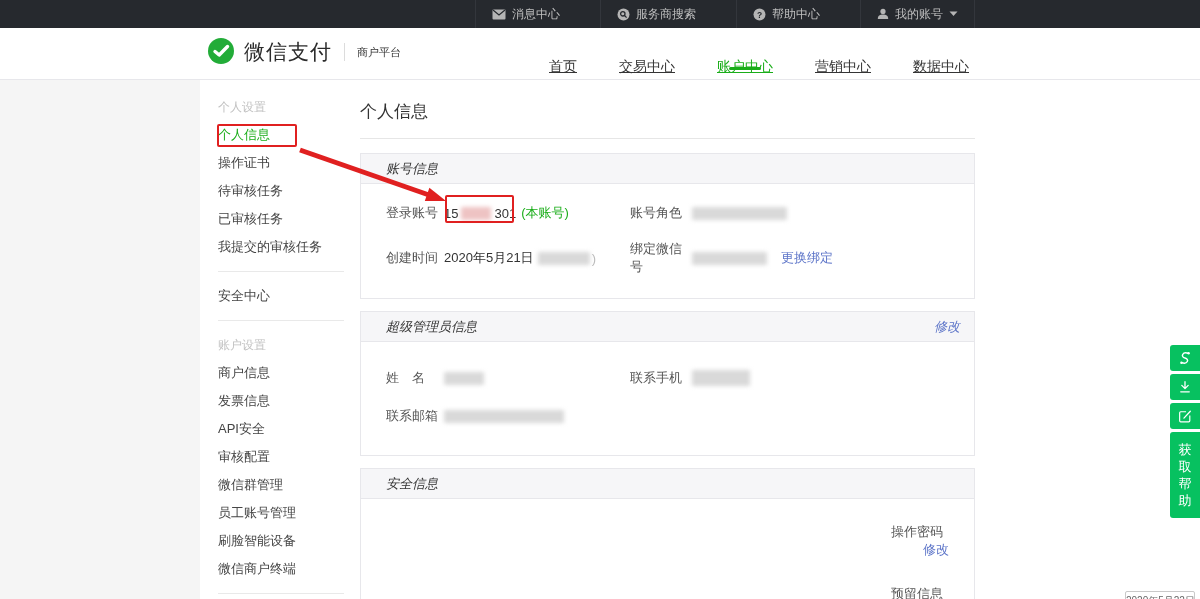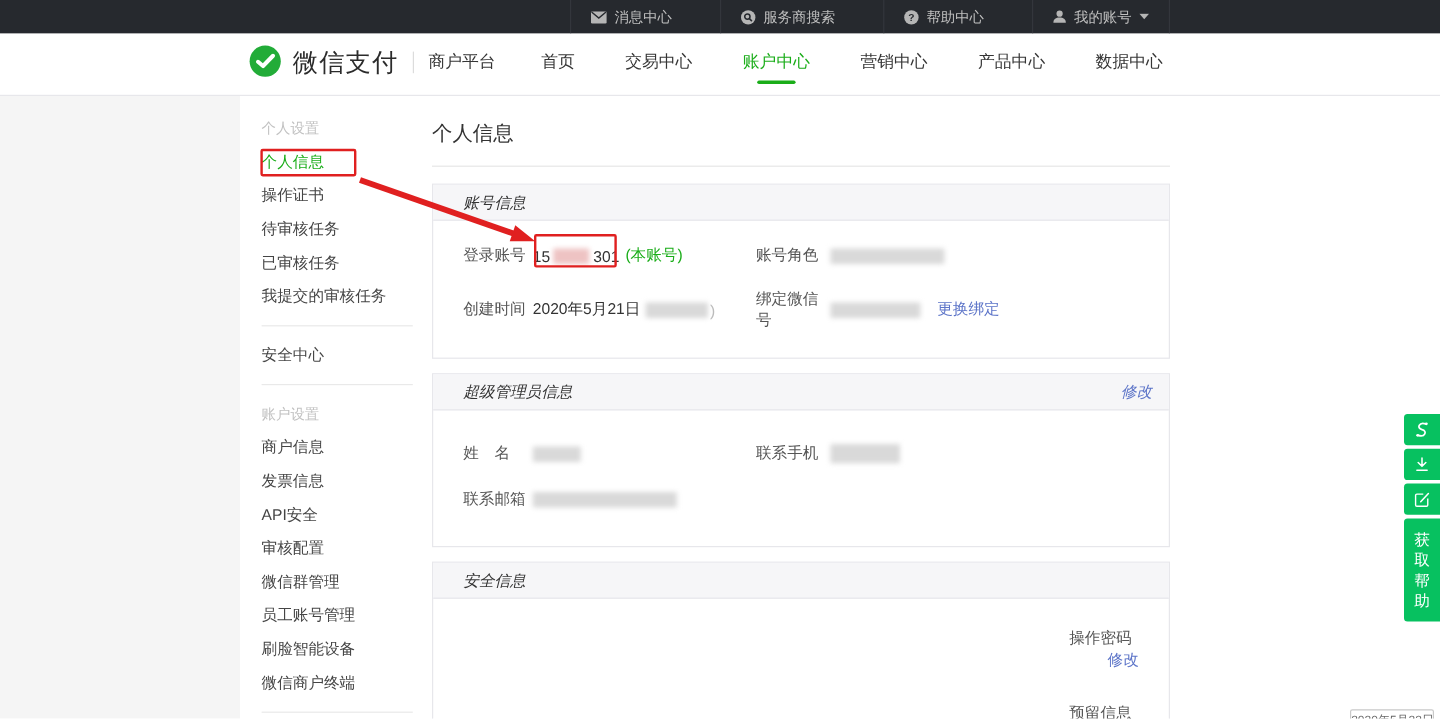--- a/index.html
+++ b/index.html
@@ -11,23 +11,23 @@
   .topbar { position:absolute; left:0; top:0; width:1200px; height:28px; background:#26292e; display:flex; align-items:stretch; justify-content:flex-end; padding-right:225px; }
   .topbar-item { display:flex; align-items:center; gap:6px; padding:0 16px; font-size:12px; color:#bfbfbf; border-left:1px solid #33363c; cursor:pointer;margin-left:24px; }
   .topbar-item:last-child { border-right:1px solid #33363c; }
   .topbar-item svg { display:block; }
 
   
   .header { position:absolute; left:0; top:28px; width:1200px; height:52px; background:#fff; border-bottom:1px solid #e7e7eb; }
   .brand { position:absolute; left:206px; top:9px; display:flex; align-items:center; }
   .brand-name { font-size:21px; color:#2b2b2b; letter-spacing:1px; margin-left:8px; }
   .brand-divider { width:1px; height:18px; background:#dcdcdc; margin:0 12px; }
-  .brand-sub { font-size:14px; color:#353535; }
+  .brand-sub { font-size:11px; color:#353535; }
   .mainnav { position:absolute; right:210px; top:0; height:52px; display:flex; }
-  .nav-item { position:relative; height:48px; display:flex; align-items:center; padding:0 21px; font-size:14px; color:#353535; cursor:pointer; }
+  .nav-item { position:relative; height:48px; display:flex; align-items:flex-end; padding:0 21px; font-size:14px; color:#353535; cursor:pointer;text-decoration:underline; }
   .nav-item.active { color:#1aad19; }
   .nav-item.active .nav-underline { position:absolute; left:50%; transform:translateX(-50%); bottom:6px; width:32px; height:3px; background:#1aad19; border-radius:2px; }
 
   
   .left-gray { position:absolute; left:0; top:80px; width:200px; height:519px; background:#f5f5f5; }
 
   
   .sidebar { position:absolute; left:200px; top:80px; width:148px; padding:13px 0 0 18px; background:#fff; }
   .side-title { font-size:12px; color:#c2c2c2; line-height:28px; }
   .side-item { font-size:13px; color:#454545; line-height:28px; cursor:pointer; }
@@ -134,23 +134,20 @@
           <span>交易中心</span>
         </div>
       <div class="nav-item active">
           <span>账户中心</span>
           <span class="nav-underline"></span>
         </div>
       <div class="nav-item">
           <span>营销中心</span>
         </div>
       <div class="nav-item">
-          <span>产品中心</span>
-        </div>
-      <div class="nav-item">
           <span>数据中心</span>
         </div>
     </div>
   </div>
 
   <div class="left-gray"></div>
 
   <div class="sidebar">
     <div class="side-title">个人设置</div>
     <div class="side-item active">个人信息</div>

